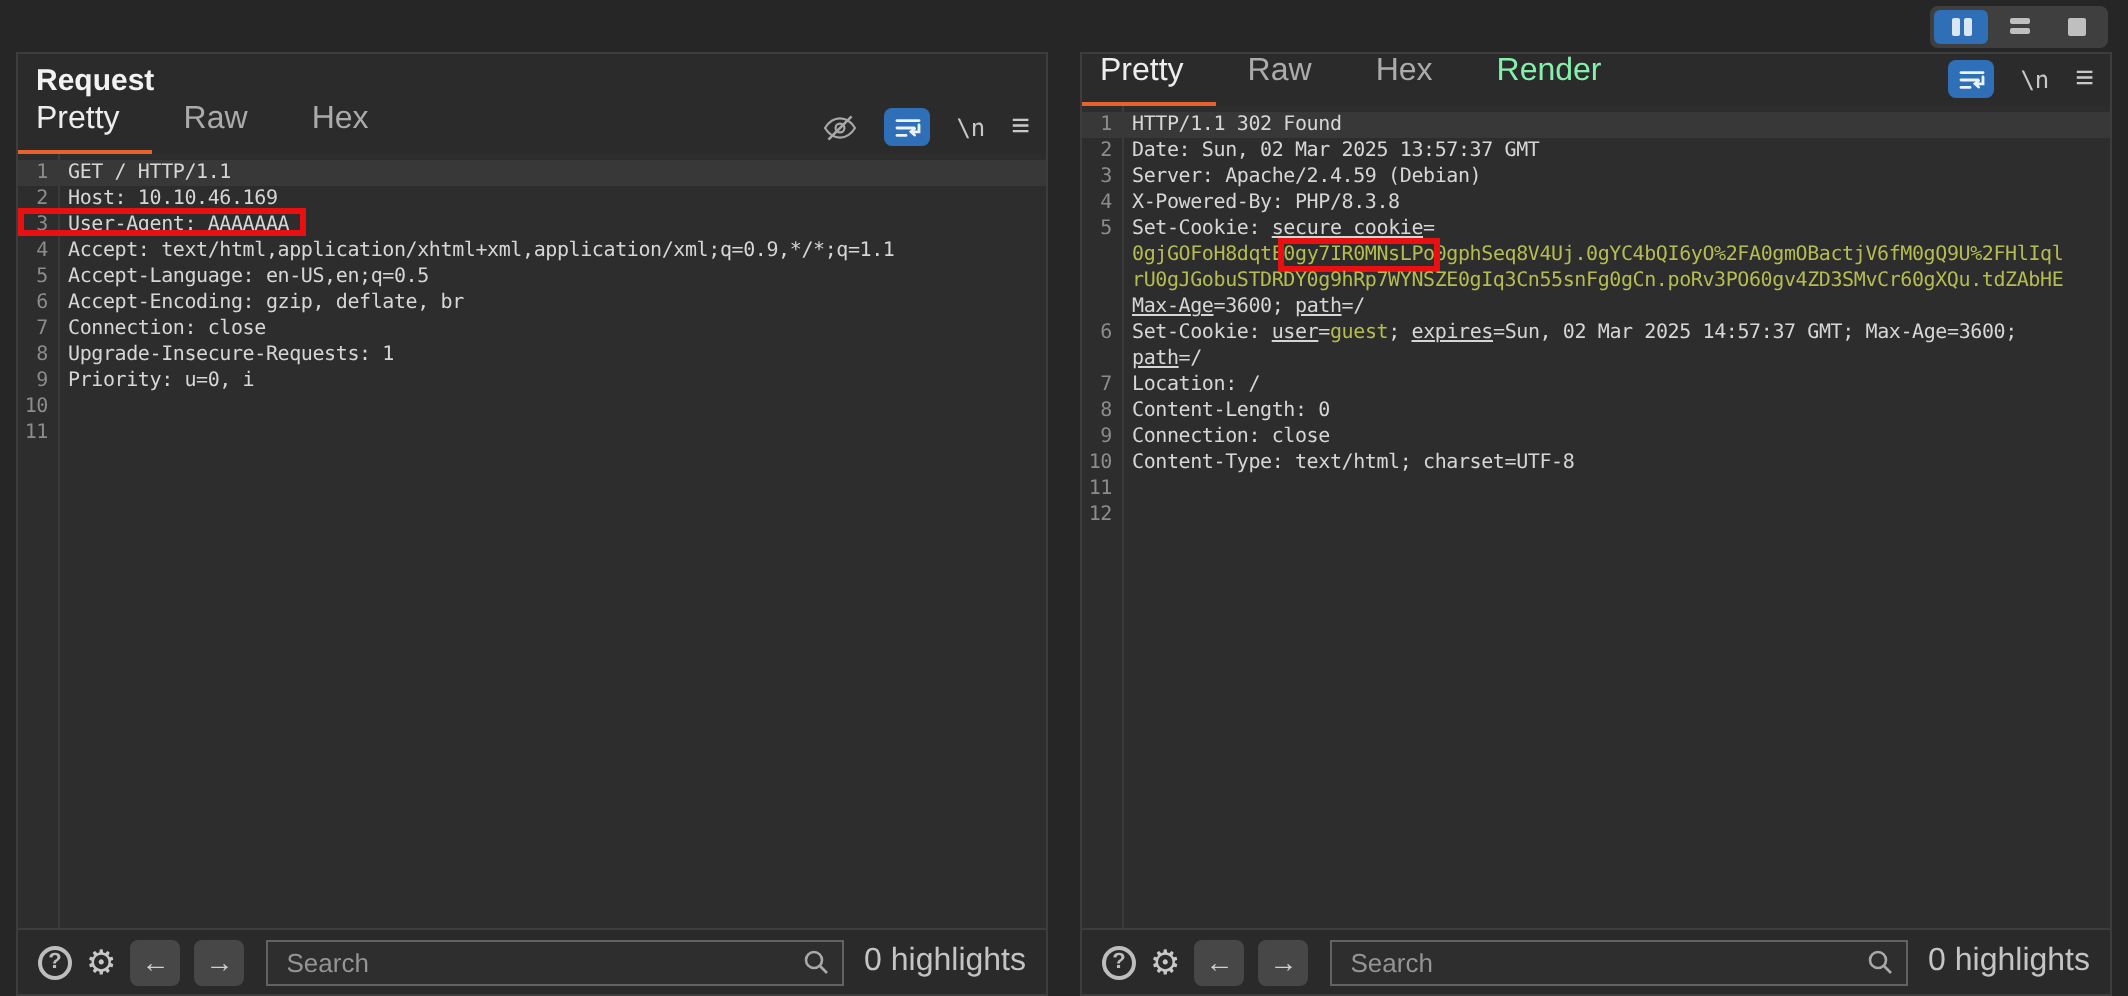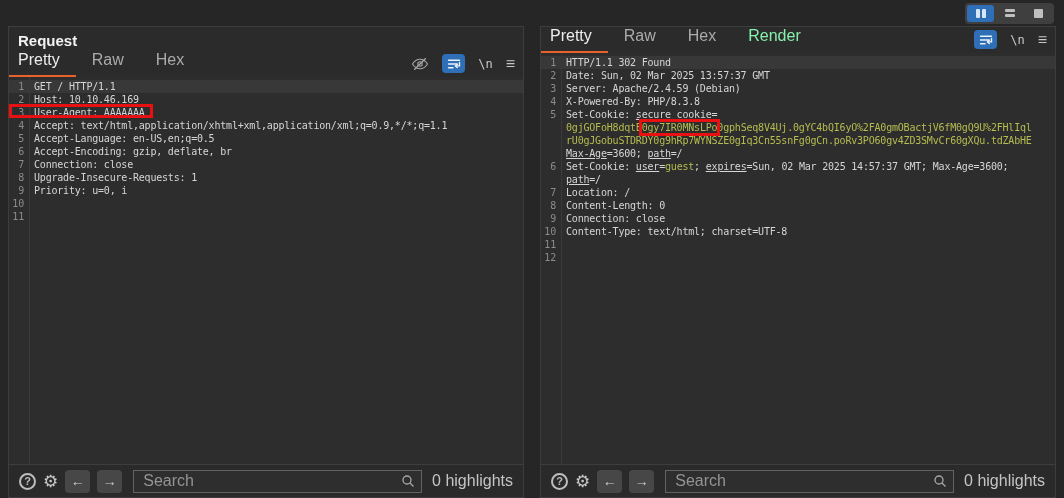--- a/index.html
+++ b/index.html
@@ -55,21 +55,21 @@
   .panel-footer { flex:0 0 33px; border-top:1px solid #3d3d3d; background:#2a2a2a;
     display:flex; align-items:center; gap:7px; padding:0 10px; }
   .help-btn { width:17px; height:17px; border:2px solid #bdbdbd; border-radius:50%; color:#bdbdbd;
     font-size:11px; font-weight:bold; display:flex; align-items:center; justify-content:center;
     background:none; padding:0; cursor:pointer; }
   .gear-btn { background:none; border:none; color:#c8c8c8; font-size:17px; padding:0; cursor:pointer; line-height:1; }
   .nav-btn { width:25px; height:23px; background:#474747; border:none; border-radius:4px; color:#d0d0d0;
     font-size:14px; display:flex; align-items:center; justify-content:center; cursor:pointer; padding:0; }
   .search-wrap { flex:1; position:relative; margin-left:4px; }
   .search-input { width:100%; height:23px; background:#2e2e2e; border:1px solid #626262; color:#0ea5e9;
-    font-size:16px; padding:0 26px 0 9px; font-family:"Liberation Sans",sans-serif; outline:none; }
+    font-size:13px; padding:0 26px 0 9px; font-family:"Liberation Sans",sans-serif; outline:none; }
   .search-input::placeholder { color:#949494; }
   .mag { position:absolute; right:7px; top:4px; }
   .highlights { color:#c4c4c4; font-size:16px; flex:0 0 84px; text-align:right; }
 </style>
 </head>
 <body>
 
 <div class="window">
 
   <div class="topbar">

